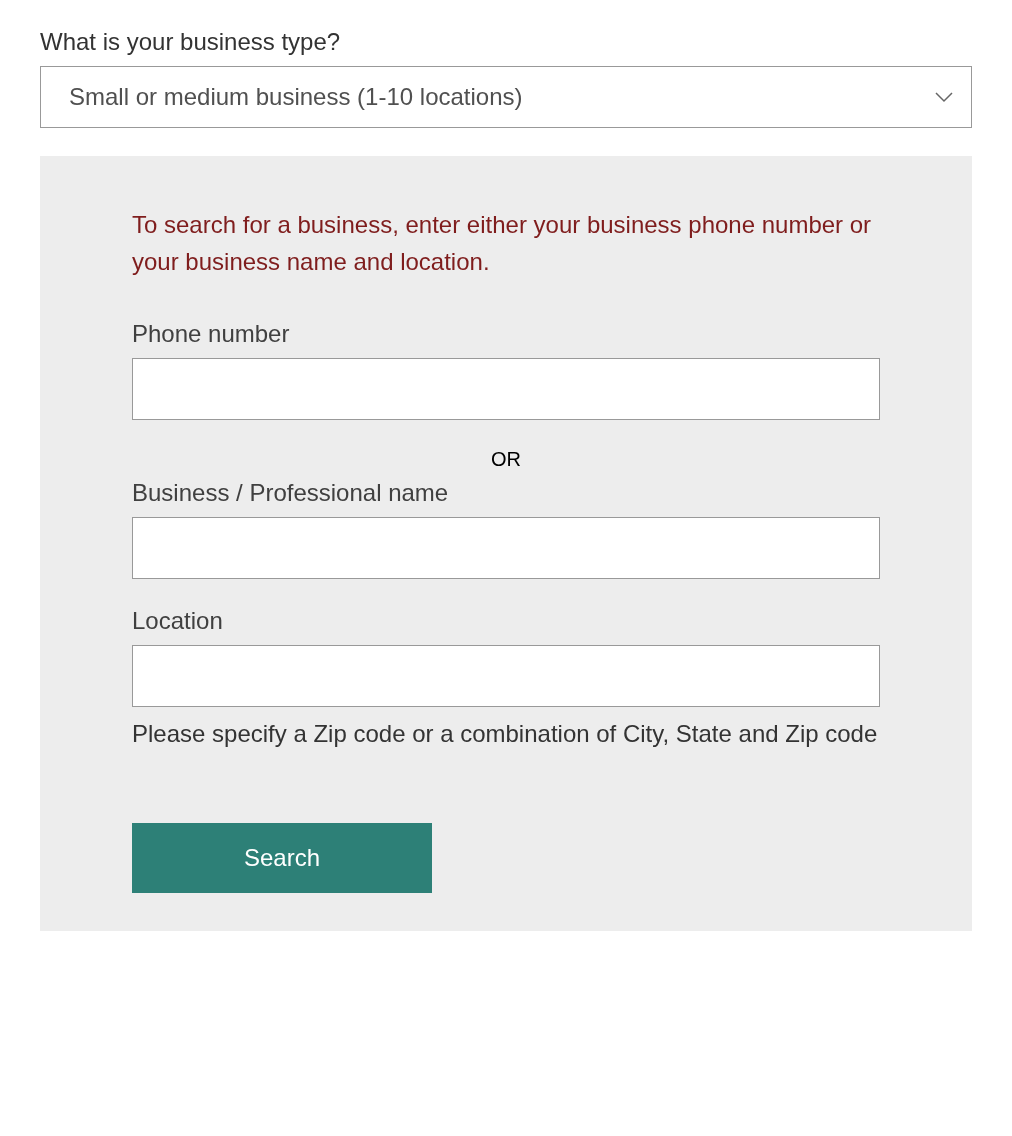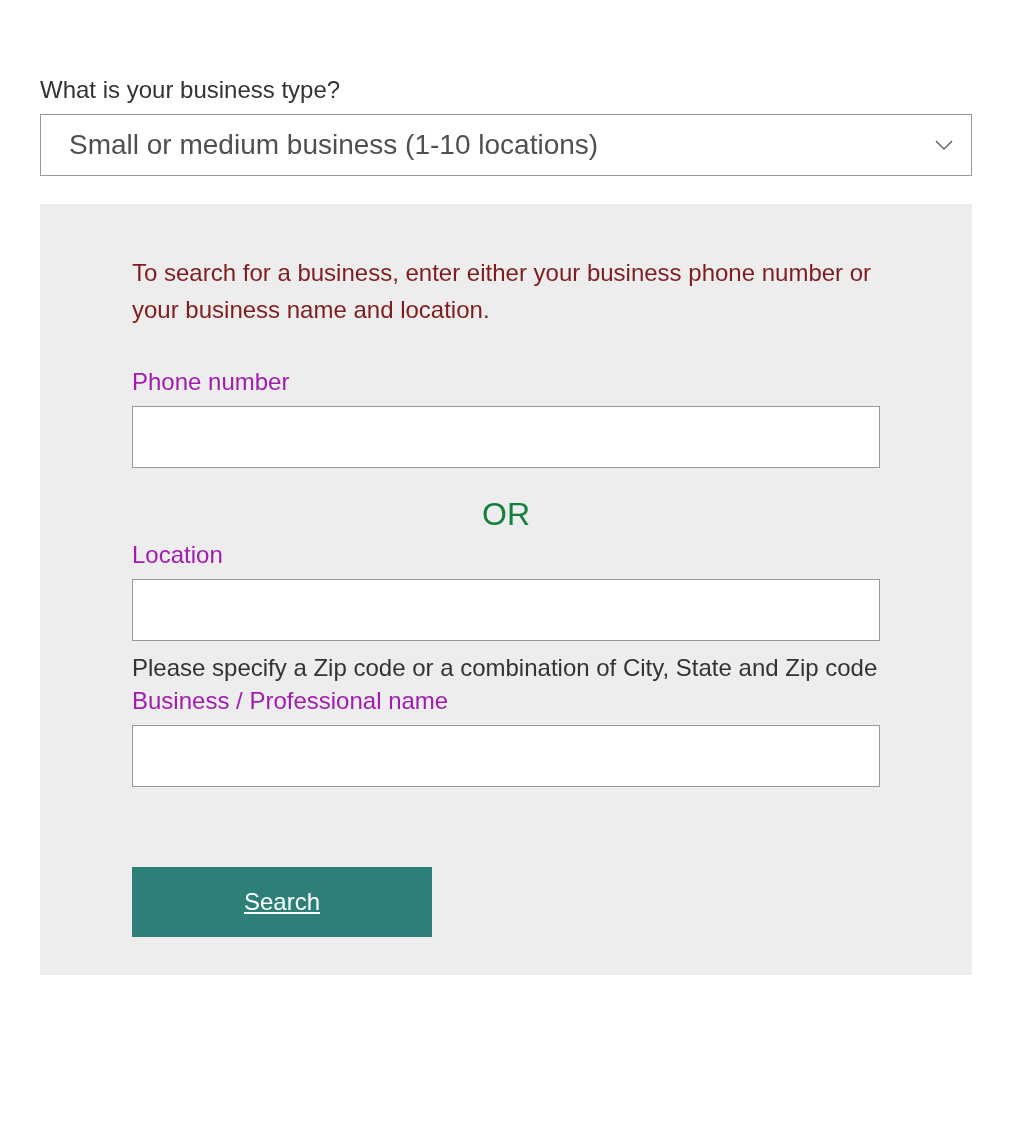--- a/index.html
+++ b/index.html
@@ -15,32 +15,31 @@
       width: 1012px;
     }
     .field-group {
       margin-bottom: 24px;
     }
     .field-label {
       font-size: 24px;
       color: #333333;
       margin-bottom: 10px;
       display: block;
-      margin-top: 48px;
     }
     .select-wrapper {
       position: relative;
       width: 100%;
     }
     .select {
       width: 100%;
       height: 62px;
       border: 1px solid #999999;
       background: #ffffff;
-      font-size: 28px;
+      font-size: 24px;
       color: #505050;
       padding: 0 50px 0 28px;
       appearance: none;
       -webkit-appearance: none;
       cursor: pointer;
       display: flex;
       align-items: center;
     }
     .chevron {
       position: absolute;
@@ -63,36 +62,36 @@
       font-size: 24px;
       color: #7f1d1d;
       line-height: 1.55;
       margin-bottom: 40px;
     }
     .input-group {
       margin-bottom: 28px;
     }
     .input-label {
       font-size: 24px;
-      color: #a21caf;
+      color: #404040;
       margin-bottom: 10px;
       display: block;
     }
     .text-input {
       width: 100%;
       height: 62px;
       border: 1px solid #999999;
       background: #ffffff;
       font-size: 22px;
       padding: 0 16px;
     }
     .or-divider {
       text-align: center;
-      font-size: 32px;
-      color: #15803d;
+      font-size: 20px;
+      color: #000000;
       margin: 18px 0 8px 0;
     }
     .location-group {
       margin-bottom: 0;
     }
     .location-input {
       margin-bottom: 8px;
     }
     .helper-text {
       font-size: 24px;
@@ -100,26 +99,25 @@
       line-height: 1.55;
     }
     .search-button {
       background: #2d8077;
       color: #ffffff;
       border: none;
       font-size: 24px;
       padding: 0 60px;
       height: 70px;
       cursor: pointer;
-      margin-top: 52px;
+      margin-top: 70px;
       display: inline-flex;
       align-items: center;
       justify-content: center;
       min-width: 300px;
-      text-decoration: underline;
     }
   </style>
 </head>
 <body>
 
 <div class="field-group">
   <label class="field-label">What is your business type?</label>
   <div class="select-wrapper">
     <div class="select">
       <span>Small or medium business (1-10 locations)</span>
@@ -138,25 +136,25 @@
 <div class="search-panel">
   <p class="instructions">To search for a business, enter either your business phone number or your business name and location.</p>
 
   <div class="input-group">
     <label class="input-label">Phone number</label>
     <input type="text" class="text-input" value="" style="">
   </div>
 
   <div class="or-divider">OR</div>
 
+  <div class="input-group">
+    <label class="input-label">Business / Professional name</label>
+    <input type="text" class="text-input" value="" style="">
+  </div>
+
   <div class="input-group location-group">
     <label class="input-label">Location</label>
     <input type="text" class="text-input location-input" value="" style="">
     <p class="helper-text">Please specify a Zip code or a combination of City, State and Zip code</p>
   </div>
 
-  <div class="input-group">
-    <label class="input-label">Business / Professional name</label>
-    <input type="text" class="text-input" value="" style="">
-  </div>
-
   <button class="search-button">Search</button>
 </div>
 
 </body></html>

